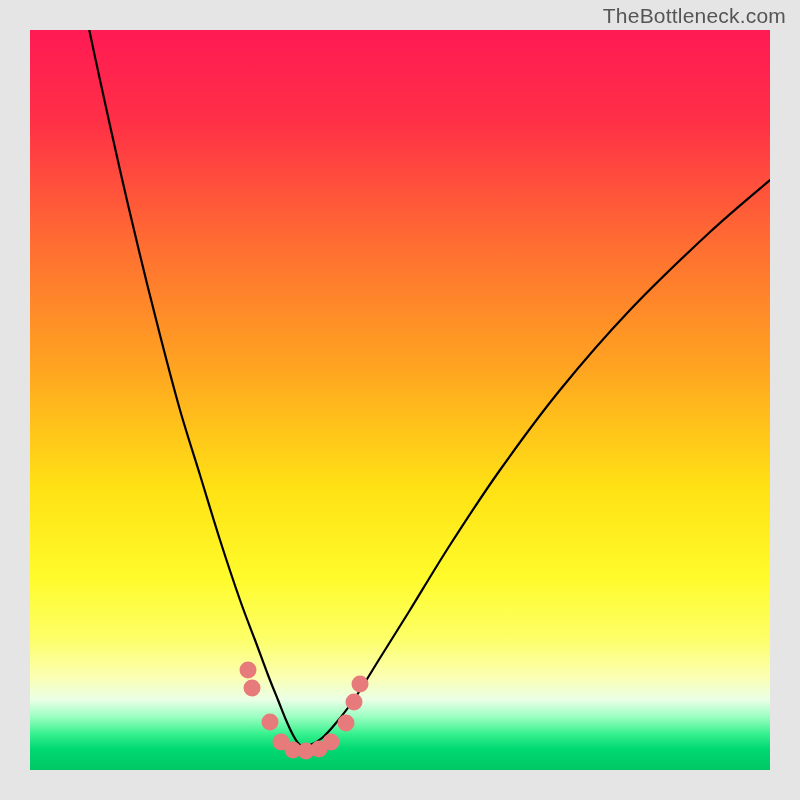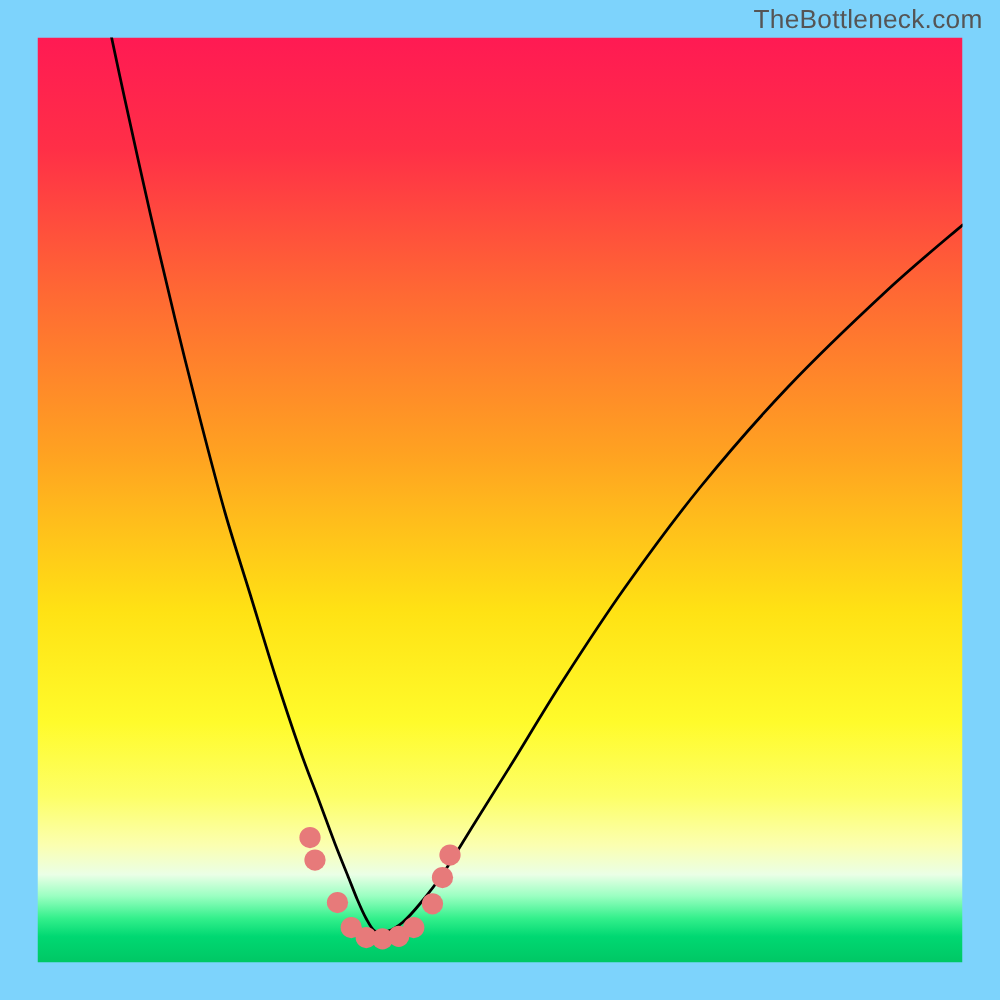--- a/index.html
+++ b/index.html
@@ -8,21 +8,21 @@
     width: 800px;
     height: 800px;
     background: #000;
     overflow: hidden;
     font-family: Arial, Helvetica, sans-serif;
   }
   .stage {
     position: relative;
     width: 800px;
     height: 800px;
-    background: #7dd3fc;
+    background: #e5e5e5;
   }
   .watermark {
     position: absolute;
     top: 4px;
     right: 14px;
     color: #555;
     font-size: 21px;
     font-weight: 500;
     letter-spacing: 0.2px;
     z-index: 5;

